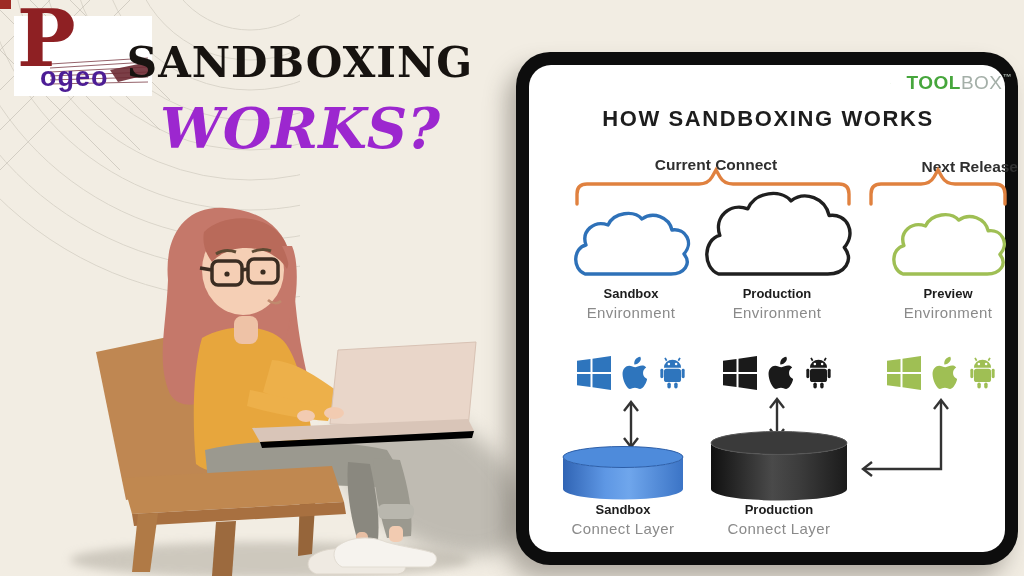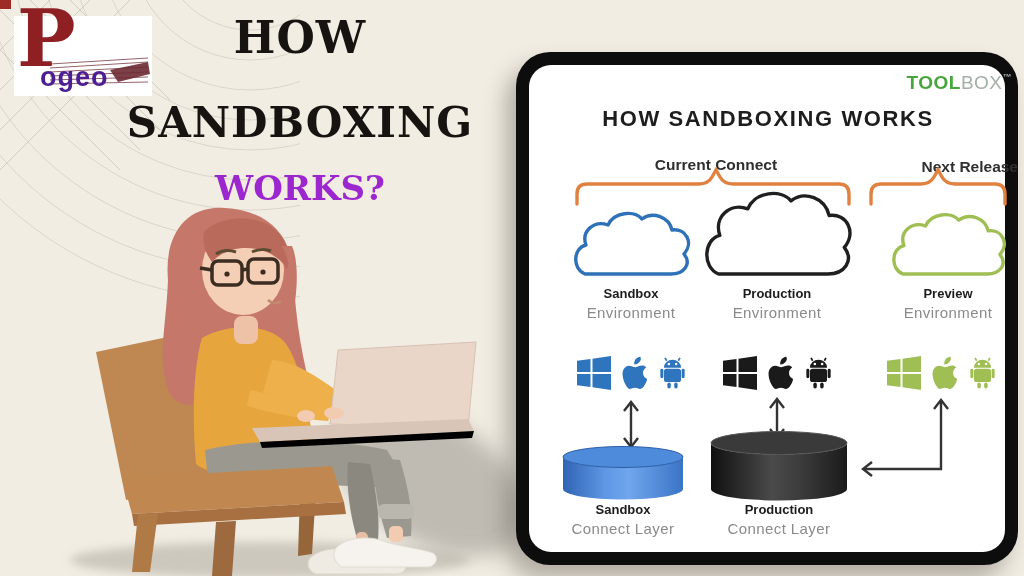--- a/index.html
+++ b/index.html
@@ -4,21 +4,21 @@
 <style>
   html,body{margin:0;padding:0;}
   #stage{position:relative;width:1024px;height:576px;background:#f2ede3;overflow:hidden;
          font-family:"Liberation Sans", sans-serif;}
   .abs{position:absolute;}
   
   .headline{width:360px;left:120px;top:8px;text-align:center;
             font-family:"DejaVu Serif", serif;font-weight:bold;color:#171310;}
   .headline .l1{font-size:44px;line-height:60px;letter-spacing:1px;}
   .headline .l2{font-size:42px;line-height:66px;letter-spacing:1px;margin-top:22px;}
-  .headline .l3{font-size:34px;line-height:64px;color:#9c27cf;}
+  .headline .l3{font-size:56px;line-height:64px;color:#9c27cf;font-style:italic;}
   
   .logo-box{left:14px;top:16px;width:138px;height:80px;background:#ffffff;}
   .logo-p{position:absolute;left:3px;top:-16px;font-family:"DejaVu Serif",serif;font-weight:bold;
           font-size:78px;color:#8e2023;line-height:1;}
   .logo-rest{position:absolute;left:26px;top:46px;font-family:"Liberation Sans",sans-serif;
              font-weight:bold;font-size:27px;color:#4c1d95;letter-spacing:1px;}
   .red-corner{left:0;top:0;width:11px;height:9px;background:#9e2b25;}
   
   .card{left:516px;top:52px;width:502px;height:513px;background:#0d0d0d;border-radius:34px;
         box-shadow:-10px 14px 22px rgba(60,55,45,.35);}
@@ -77,21 +77,20 @@
           <path d="M2 36 L100 33"></path>
           <path d="M2 40 L100 38"></path>
       </g>
       <polygon points="62,26 100,18 102,30 70,38" fill="#6d2a33" opacity="0.9"></polygon>
     </svg>
     <span class="logo-p">P</span>
     <span class="logo-rest">ogeo</span>
   </div>
 
   <div class="abs headline">
-    <div class="l1">HOW</div>
     <div class="l2">SANDBOXING</div>
     <div class="l3">WORKS?</div>
   </div>
 
   <svg class="abs" style="left:40px;top:195px;" width="500" height="381" viewBox="40 195 500 381">
     <defs>
       <filter id="soft" x="-60%" y="-60%" width="220%" height="220%">
           <feGaussianBlur stdDeviation="10"></feGaussianBlur>
         </filter>
       <filter id="soft2" x="-60%" y="-60%" width="220%" height="220%">

